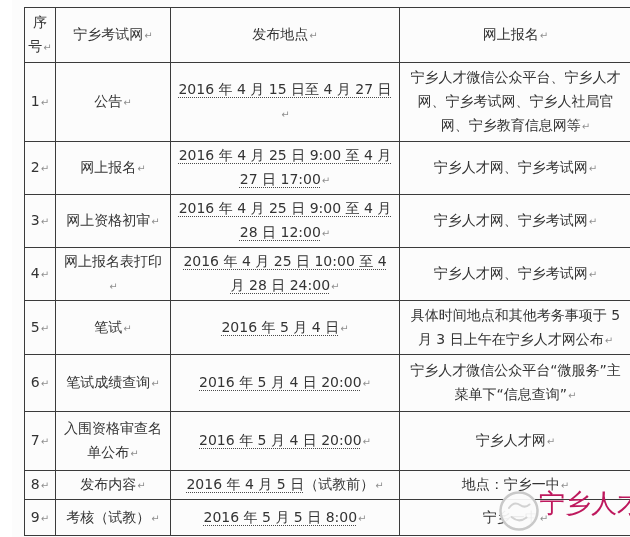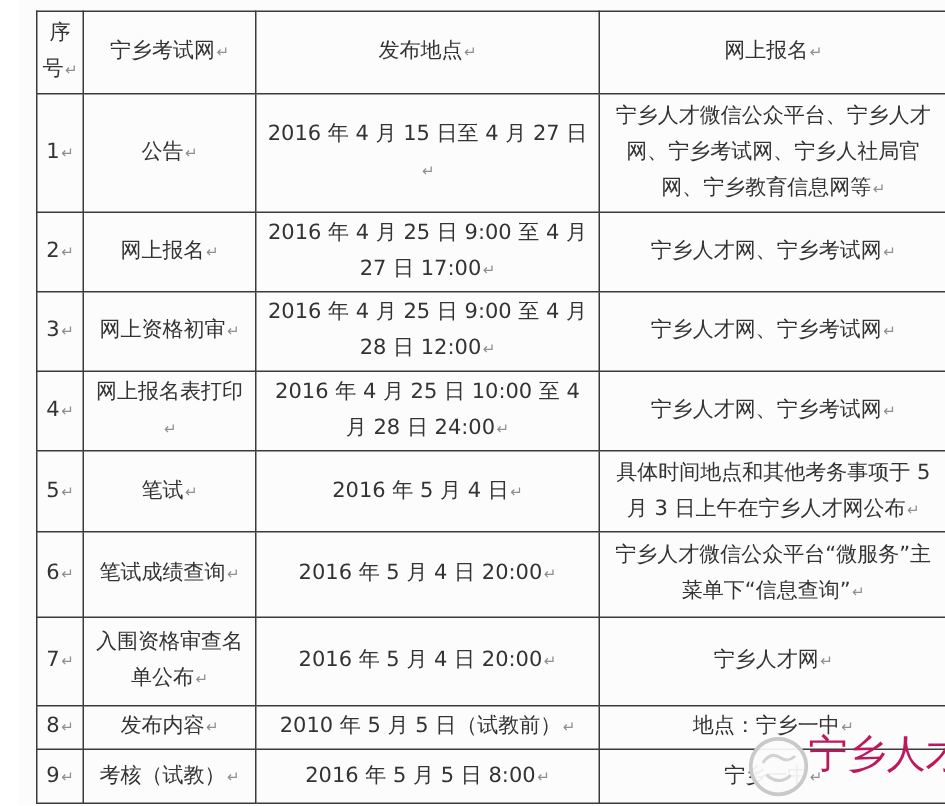--- a/index.html
+++ b/index.html
@@ -19,20 +19,21 @@
     font-size:14px; line-height:24px;
     text-align:center; vertical-align:middle;
     padding:1px 4px; color:#333;
   }
   .sched td.c-seq, .sched th.c-seq { padding:1px 2px; }
   .pm {  
     color:#8f8f8f; font-size:10px; margin-left:1px;
     font-family:"DejaVu Sans", sans-serif;
   }
   .u {  
+    text-decoration:underline;
     text-decoration-style:dotted;
     text-decoration-color:#4a4a4a;
     text-decoration-thickness:1px;
     text-underline-offset:3px;
   }
   .endmarks span {
     position:absolute; left:622px;
     color:#9a9a9a; font-size:10px; line-height:10px;
   }
   .wm-logo { position:absolute; left:486px; top:490px; z-index:6; }
@@ -107,21 +108,21 @@
     <tr style="height:59px">
       <td class="c-seq"><span>7</span><span class="pm">↵</span></td>
       <td><span>入围资格审查名单公布</span><span class="pm">↵</span></td>
       <td><span class="u">2016 年 5 月 4 日 20:00</span><span></span><span class="pm">↵</span></td>
       <td><span>宁乡人才网</span><span class="pm">↵</span></td>
     </tr>
 
     <tr style="height:29px">
       <td class="c-seq"><span>8</span><span class="pm">↵</span></td>
       <td><span>发布内容</span><span class="pm">↵</span></td>
-      <td><span class="u">2010 年 5 月 5 日</span><span>（试教前）</span><span class="pm">↵</span></td>
+      <td><span class="u">2016 年 4 月 5 日</span><span>（试教前）</span><span class="pm">↵</span></td>
       <td><span>地点：宁乡一中</span><span class="pm">↵</span></td>
     </tr>
 
     <tr style="height:36px">
       <td class="c-seq"><span>9</span><span class="pm">↵</span></td>
       <td><span>考核（试教）</span><span class="pm">↵</span></td>
       <td><span class="u">2016 年 5 月 5 日 8:00</span><span></span><span class="pm">↵</span></td>
       <td><span>宁乡一中</span><span class="pm">↵</span></td>
     </tr>
   </tbody>

